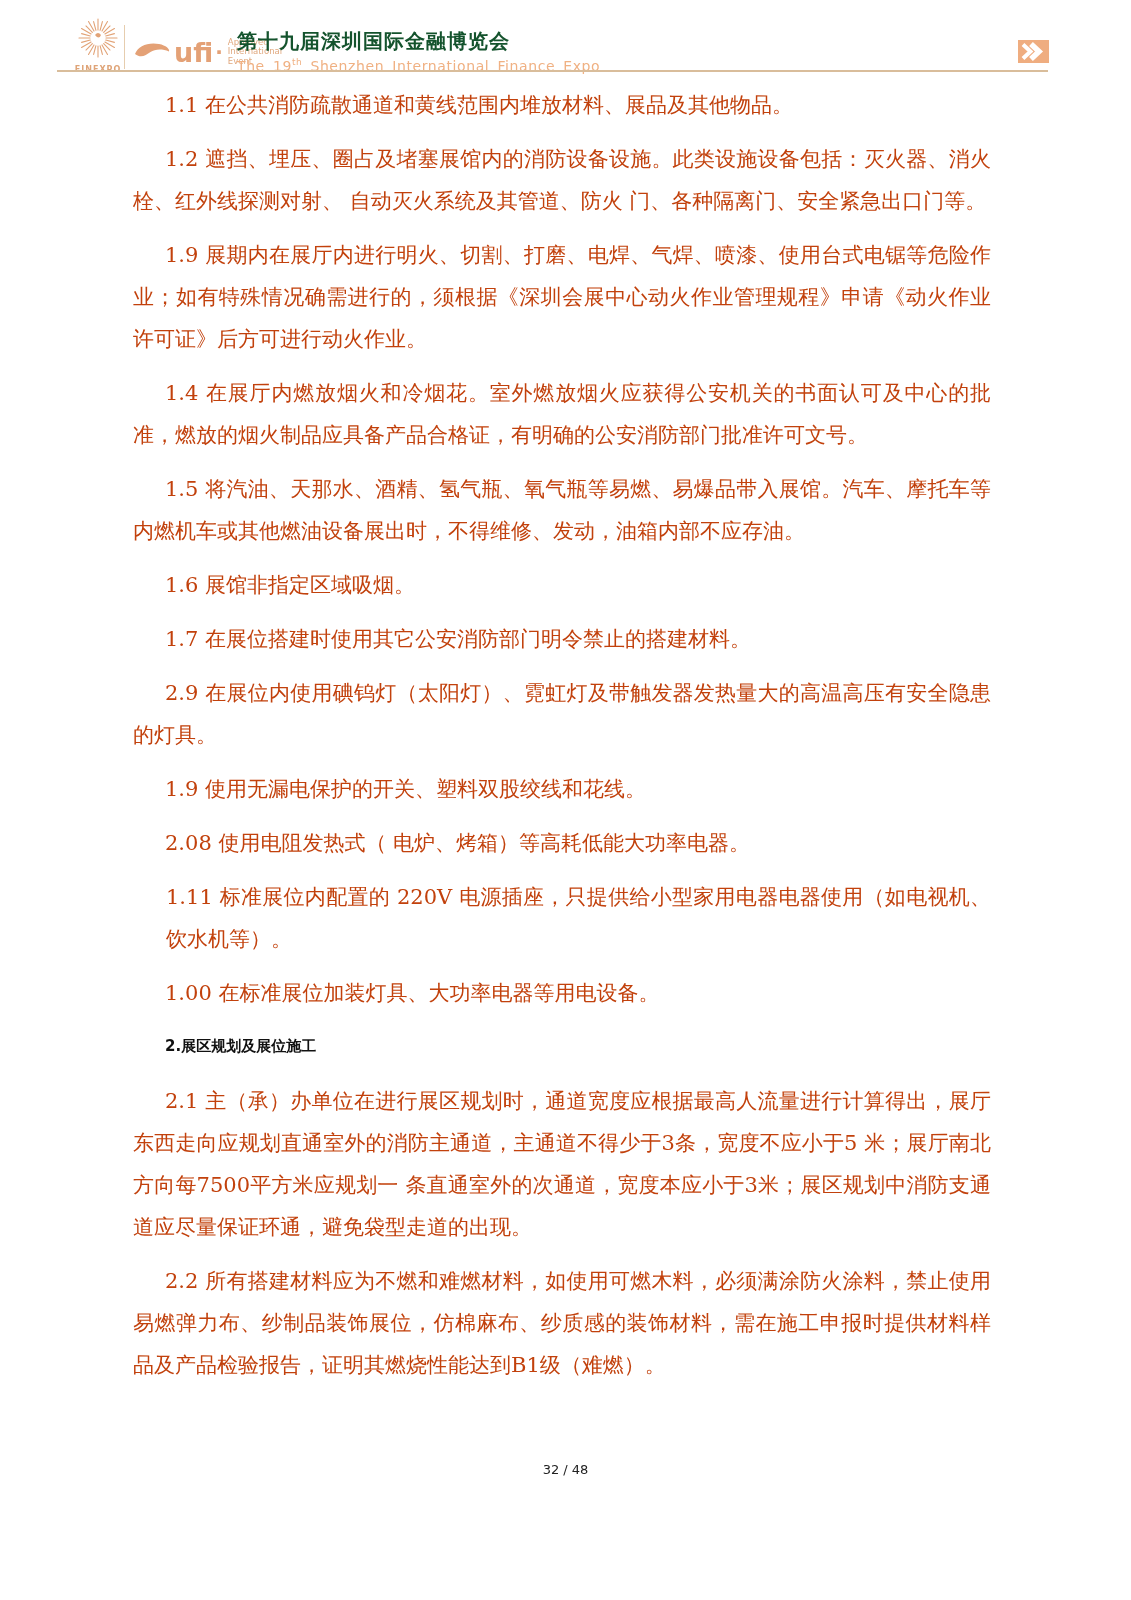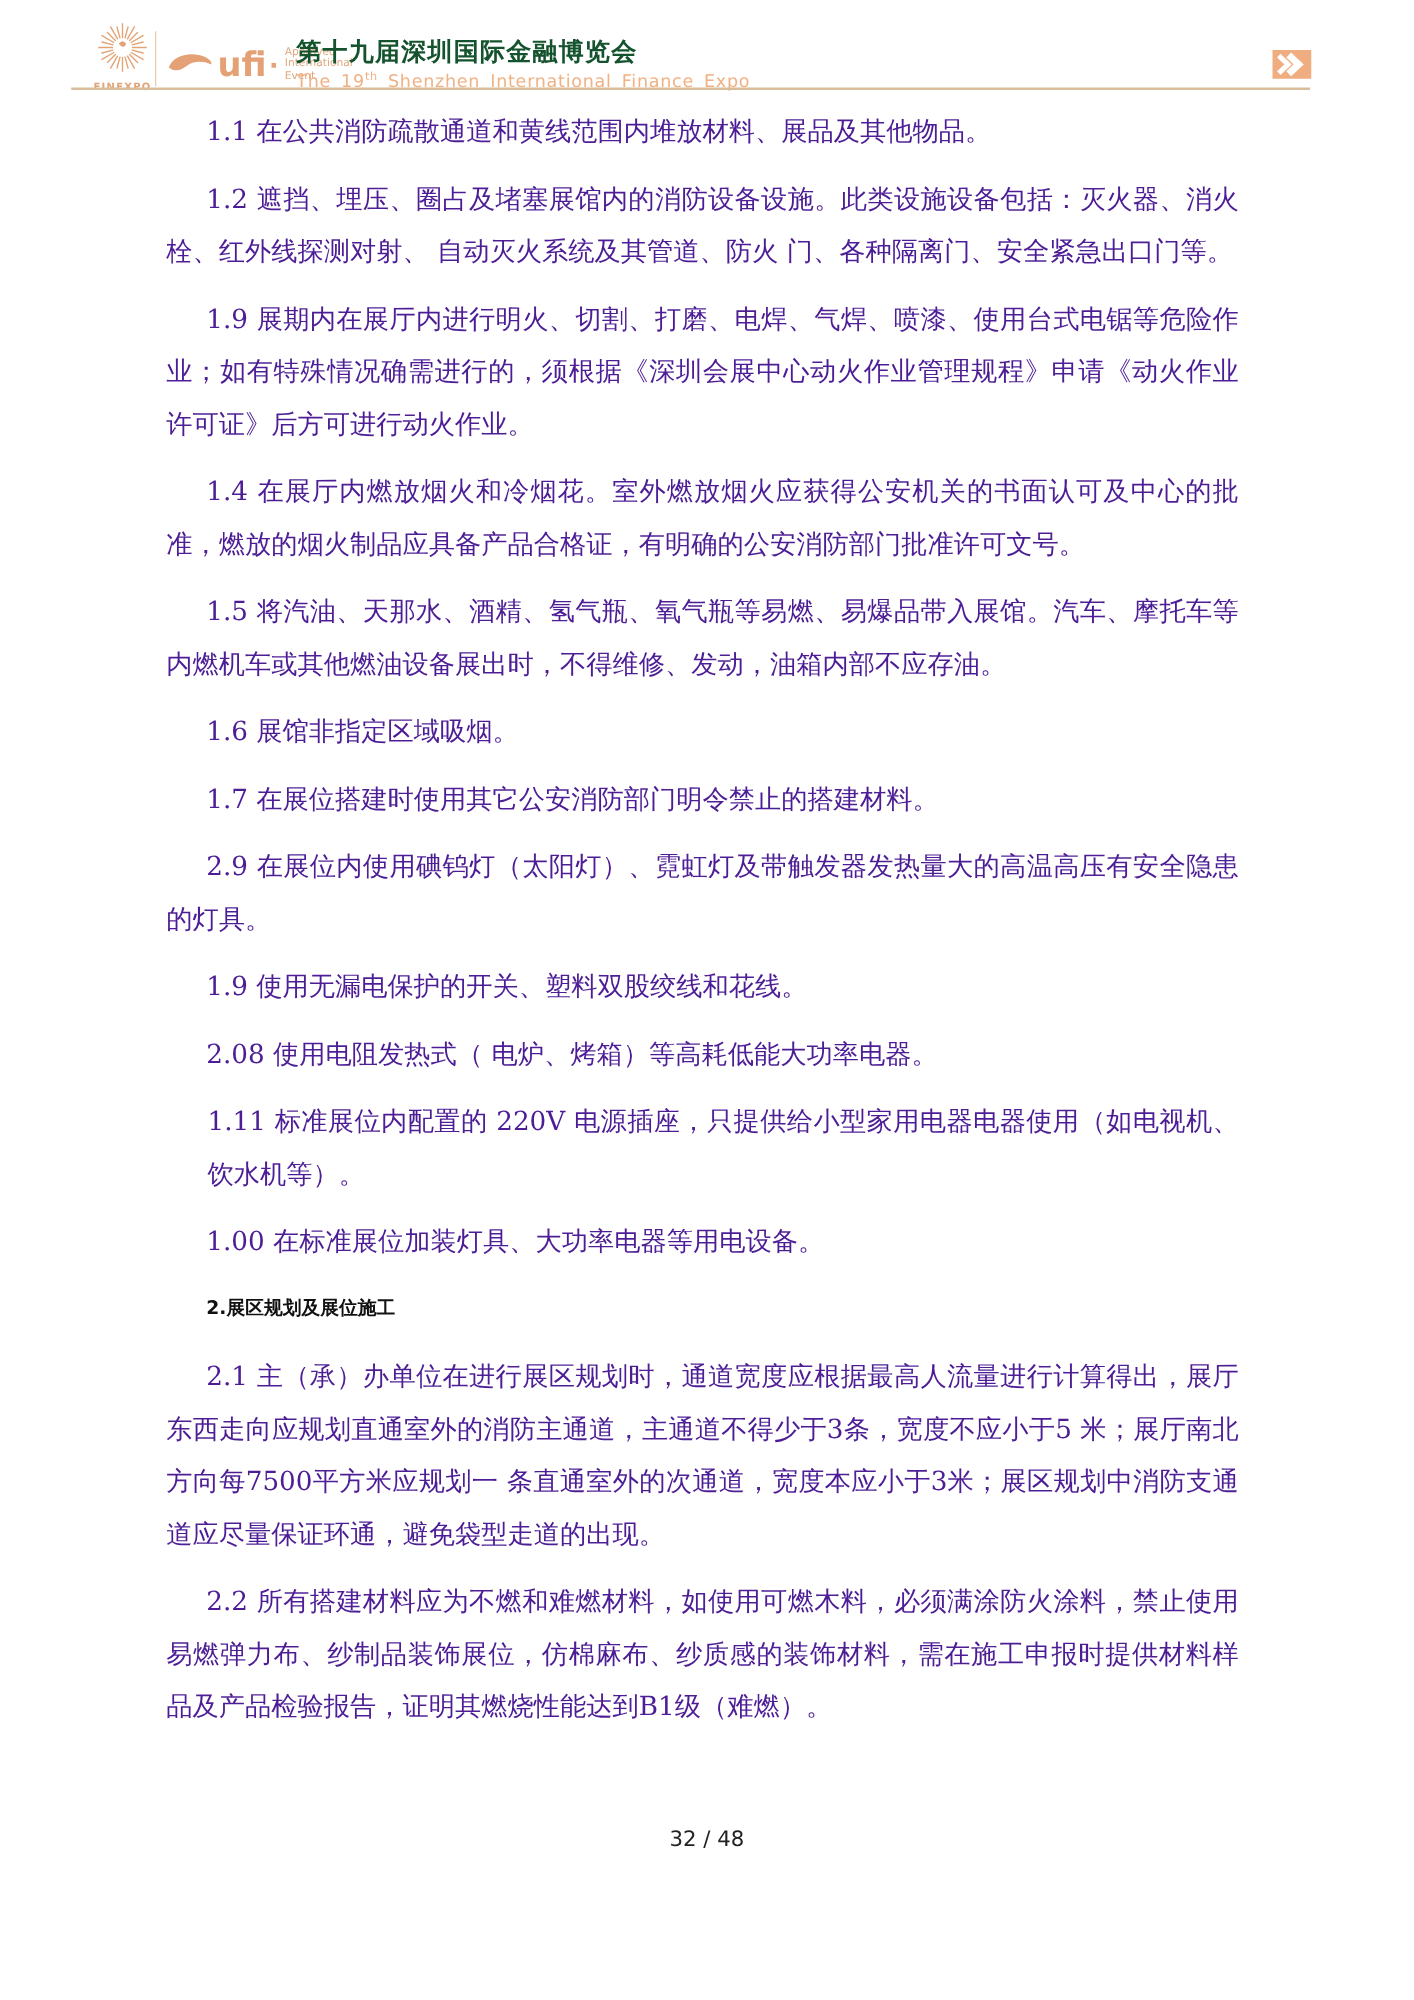--- a/index.html
+++ b/index.html
@@ -47,35 +47,35 @@
   .header-rule{position:absolute;left:57px;top:70px;width:991px;height:2px;background:#d9bd9b;}
 
   
   .page-body{position:absolute;left:133px;top:84px;width:862px;}
   .doc-para{
     margin:0 4px 12px 0;
     font-size:21px;
     line-height:42px;
     text-align:justify;
     text-indent:32px;
-    color:#4c1d95;
+    color:#c2410c;
   }
   .doc-para.cont-indent{padding-left:33px;text-indent:0;}
   .section-heading{
     margin:4px 0 14px 0;
     font-family:"DejaVu Sans","Liberation Sans",sans-serif;
     font-size:15px;font-weight:bold;color:#111;
     line-height:40px;text-indent:32px;
   }
 
   
   .page-footer{
     position:absolute;left:0;top:1462px;width:1131px;text-align:center;
     font-family:"DejaVu Sans","Liberation Sans",sans-serif;
-    font-size:17px;color:#222;
+    font-size:13px;color:#222;
   }
 </style>
 </head>
 <body>
 
 <div class="page">
 
   <header class="header">
 
     <div class="finexpo-logo">

